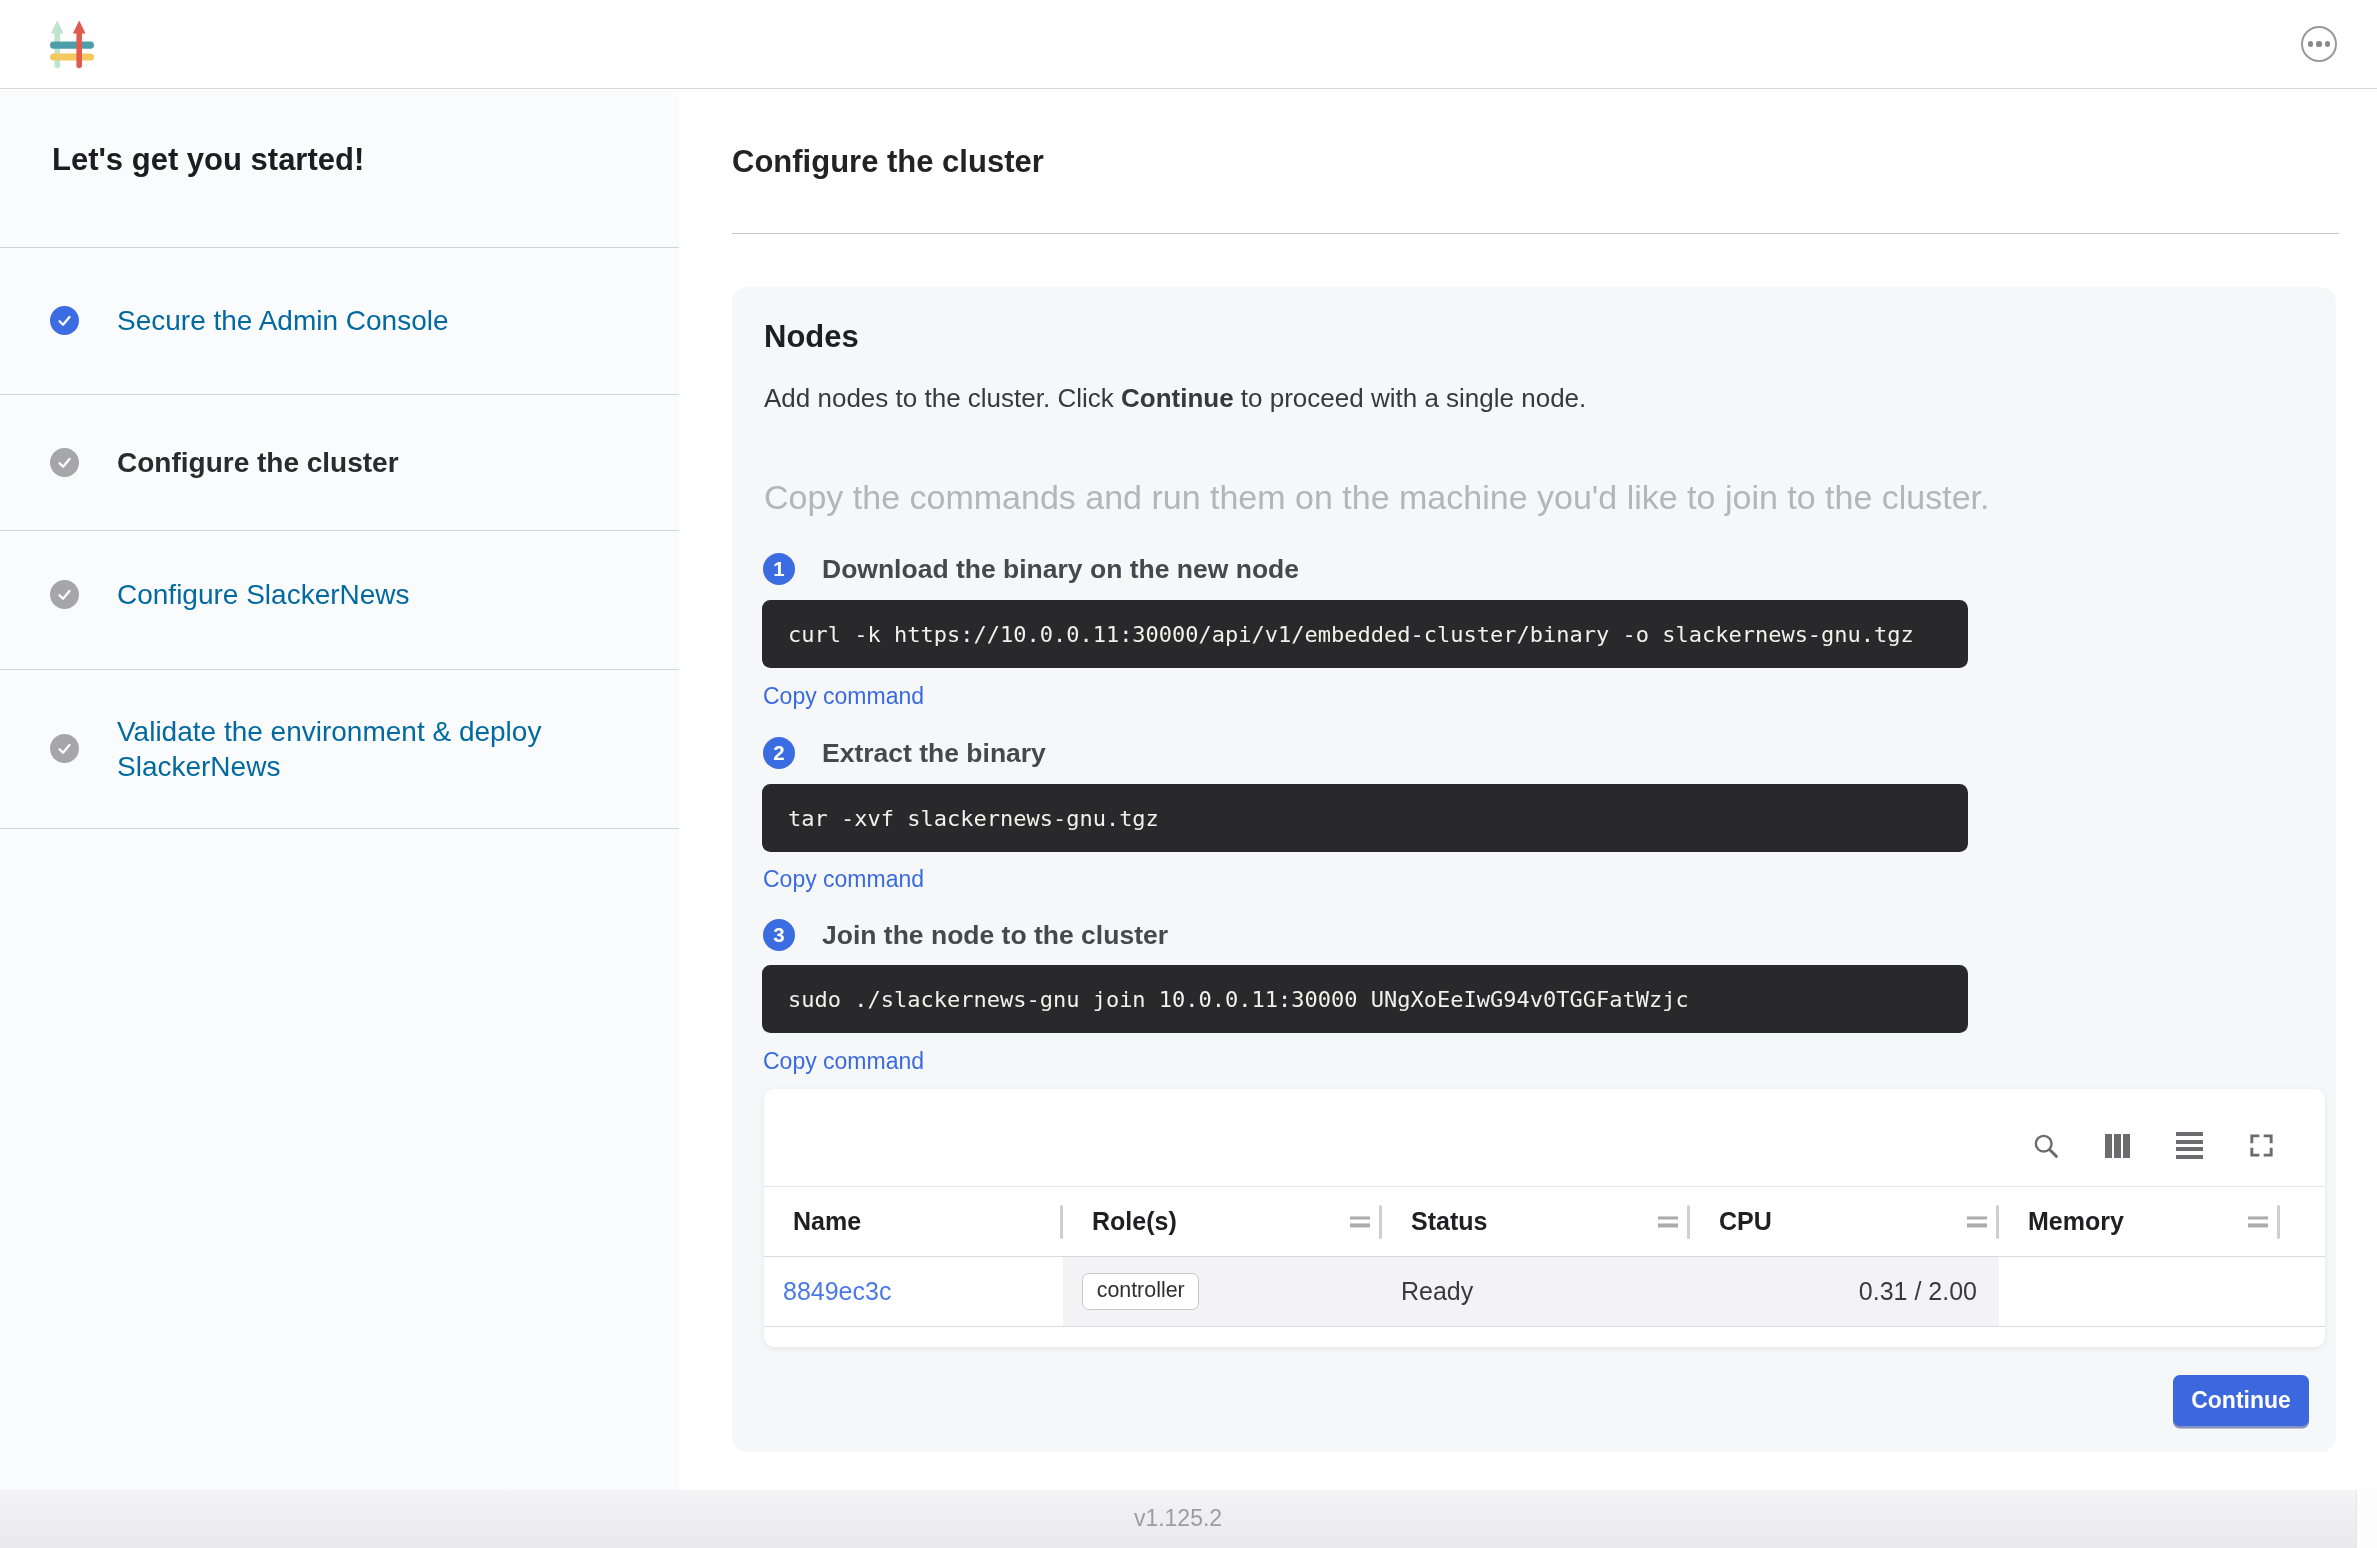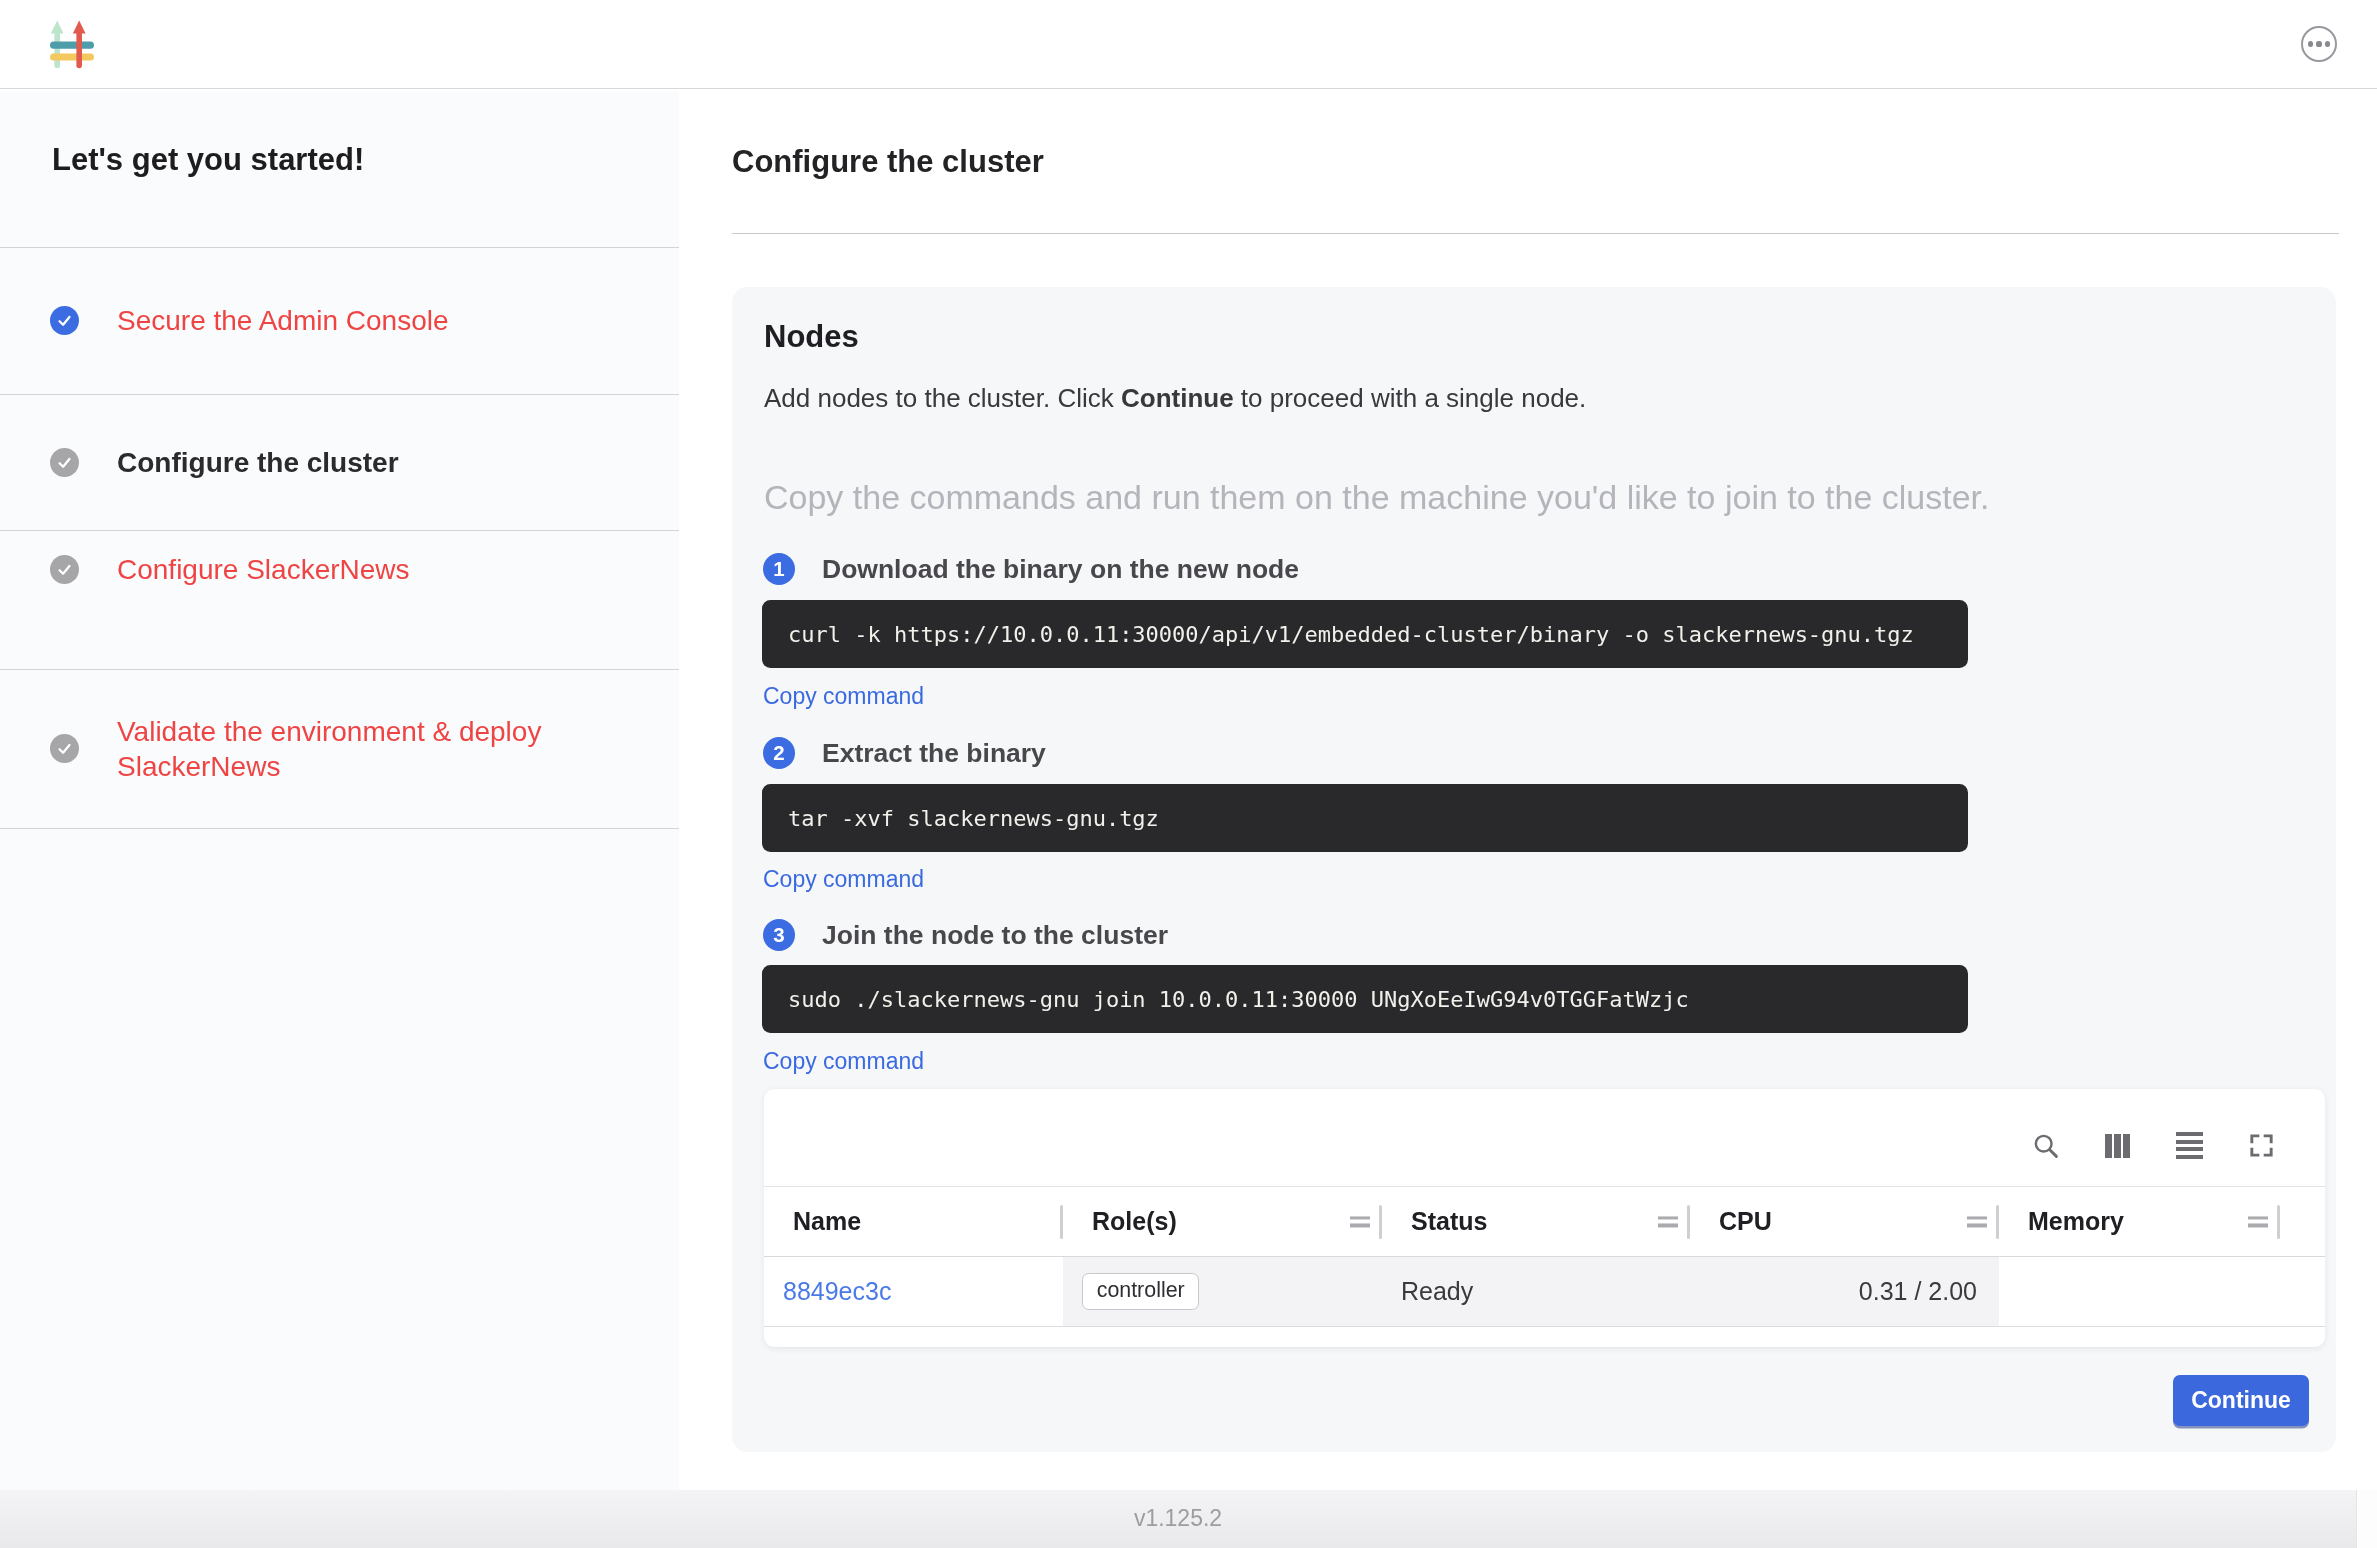--- a/index.html
+++ b/index.html
@@ -19,21 +19,21 @@
   
   .sidebar { position:absolute; left:0; top:91px; width:679px; height:1400px; background:#fafbfc; }
   .sidebar .hd { position:absolute; left:52px; top:51px; font-size:31px; font-weight:bold; color:#1d1d1f; }
   .sb-divider { position:absolute; left:0; width:679px; height:0; border-top:1.7px solid #d4d4d7; }
   .sb-item { position:absolute; left:0; width:679px; display:flex; align-items:center; gap:38px;
     padding-left:50px; cursor:pointer; }
   .check { width:29px; height:29px; min-width:29px; border-radius:50%; display:flex;
     align-items:center; justify-content:center; }
   .check.blue { background:#3b6ce1; }
   .check.gray { background:#a6a6a9; }
-  .sb-label { font-size:28px; color:#ef4444; line-height:1.25; }
+  .sb-label { font-size:28px; color:#0369a1; line-height:1.25; }
   .sb-label.current { color:#2b2b2e; font-weight:bold; }
   .sb-label.wrap { max-width:513px; }
 
   
   .main { position:absolute; left:679px; top:91px; width:1698px; height:1400px; background:#fff; }
   .main-title { position:absolute; left:53px; top:53px; font-size:31px; font-weight:bold; color:#232326; }
   .main-divider { position:absolute; left:53px; top:142px; width:1607px; border-top:1.7px solid #c9c9cc; }
 
   .card { position:absolute; left:53px; top:196px; width:1604px; height:1165px; background:#f6f7f9;
     border-radius:15.4px; }
@@ -140,21 +140,21 @@
       <span class="check gray">
         <svg width="17" height="17" viewBox="0 0 24 24">
             <polyline points="5,13 10,18 19,7" fill="none" stroke="#ffffff" stroke-width="3.2" stroke-linecap="round" stroke-linejoin="round"></polyline>
           </svg>
       </span>
       <span class="sb-label current">Configure the cluster</span>
     </div>
 
     <div class="sb-divider" style="top:439px"></div>
 
-    <div class="sb-item" style="top:414px; height:129px">
+    <div class="sb-item" style="top:439px; height:129px">
       <span class="check gray">
         <svg width="17" height="17" viewBox="0 0 24 24">
             <polyline points="5,13 10,18 19,7" fill="none" stroke="#ffffff" stroke-width="3.2" stroke-linecap="round" stroke-linejoin="round"></polyline>
           </svg>
       </span>
       <span class="sb-label">Configure SlackerNews</span>
     </div>
 
     <div class="sb-divider" style="top:578px"></div>
 

